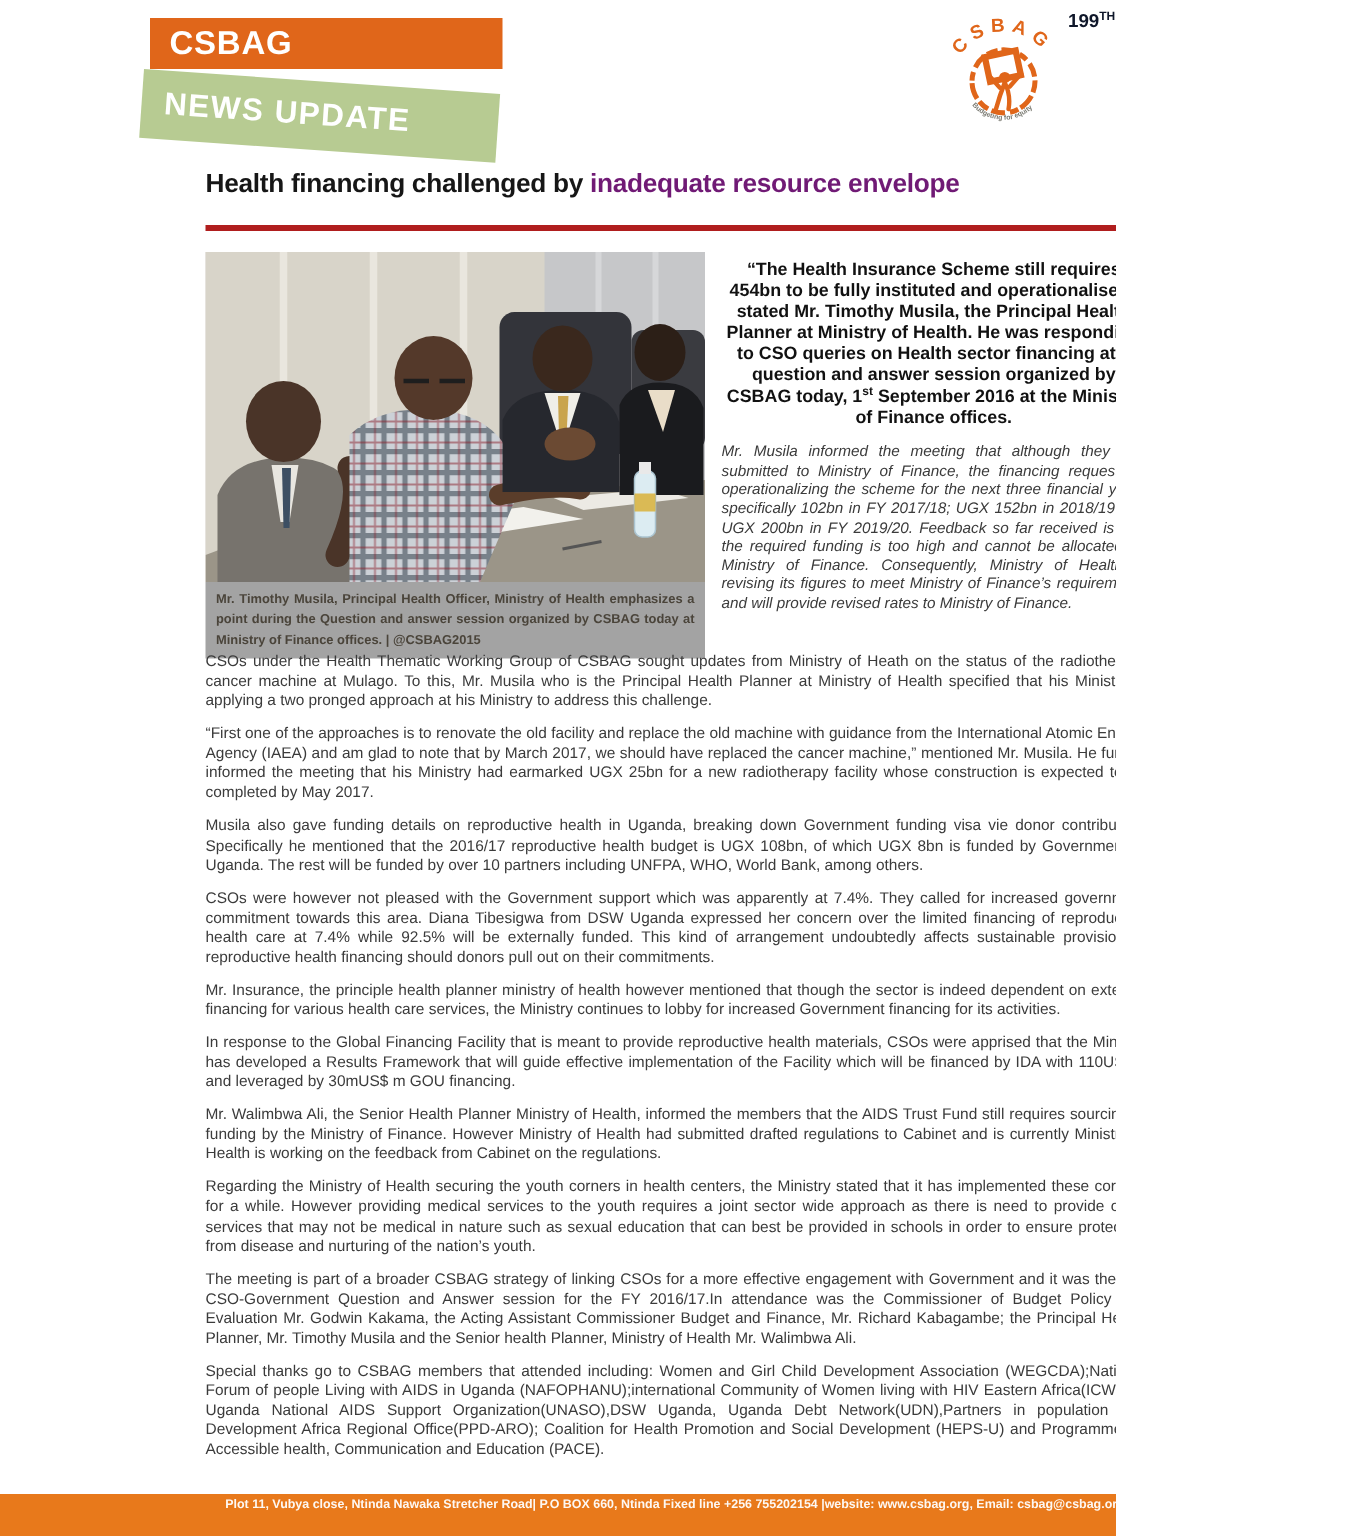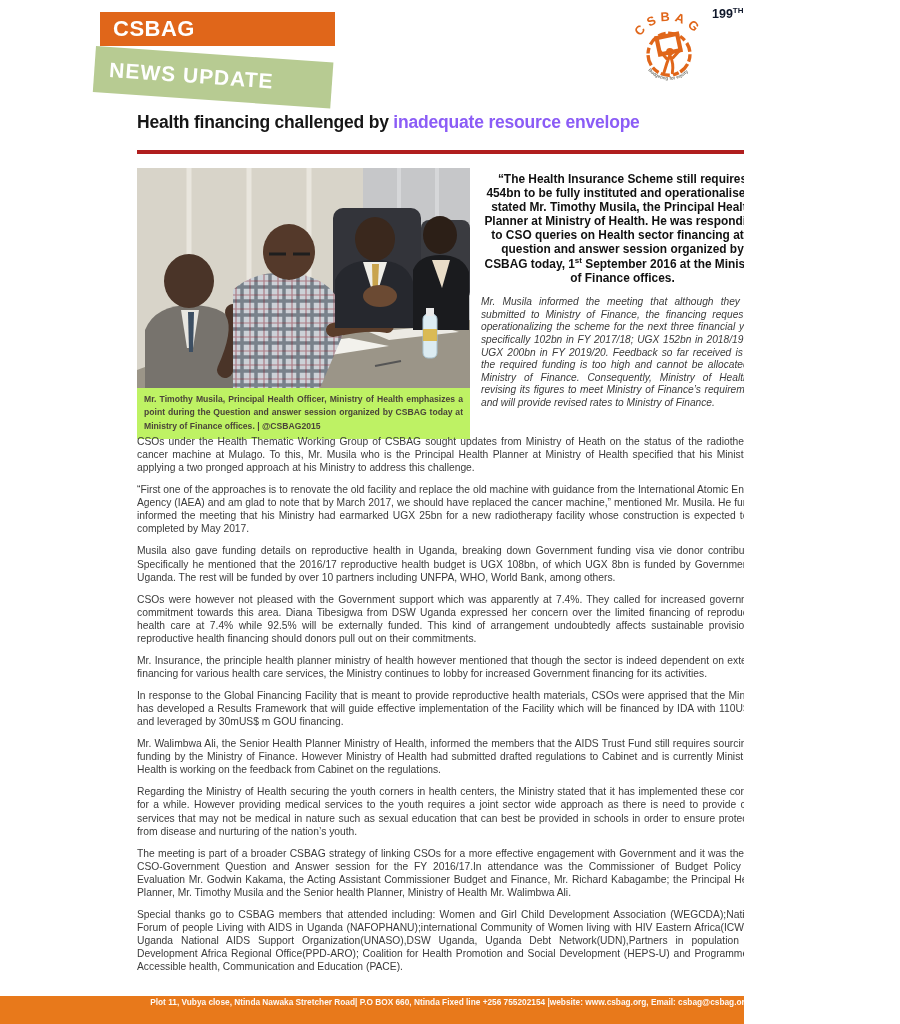--- a/index.html
+++ b/index.html
@@ -14,27 +14,27 @@
               transform:rotate(4deg);transform-origin:left top;display:flex;align-items:center;}
   .banner-box span{color:#fff;font-weight:bold;font-size:21px;padding-left:15px;letter-spacing:1px;}
   .logo{position:absolute;left:627px;top:2px;width:84px;height:86px;}
   .edition{position:absolute;left:712px;top:6px;font-size:12.5px;font-weight:bold;color:#0f172a;}
   .edition sup{font-size:8px;}
   .edition .ed-word{margin-left:4px;}
 
   
   .title{position:absolute;left:137px;top:112px;width:640px;margin:0;font-size:17.5px;
          font-weight:bold;color:#161616;letter-spacing:-.2px;}
-  .title .t-orange{color:#8b5cf6;}
+  .title .t-orange{color:#701a75;}
   .rule{position:absolute;left:137px;top:150px;width:627px;height:3.5px;background:#b01e1e;}
 
   
   .photo-block{position:absolute;left:137px;top:168px;width:333px;margin:0;}
   .photo{display:block;width:333px;height:220px;background:#d8d4c9;}
-  .caption{background:#bef264;color:#4a443a;font-size:8.6px;font-weight:bold;line-height:1.55;
+  .caption{background:#a3a3a3;color:#4a443a;font-size:8.6px;font-weight:bold;line-height:1.55;
            padding:5px 7px 6px 7px;text-align:justify;}
 
   
   .right-col{position:absolute;left:481px;top:172px;width:283px;}
   .quote{margin:0 0 11px 0;font-size:11.9px;font-weight:bold;color:#111;text-align:center;line-height:1.18;}
   .quote sup{font-size:8px;}
   .side-par{margin:0;font-size:10.2px;color:#3b3b3b;text-align:justify;line-height:1.23;font-style:italic;}
 
   
   .body-col{position:absolute;left:137px;top:416px;width:627px;margin-top:19px;}

